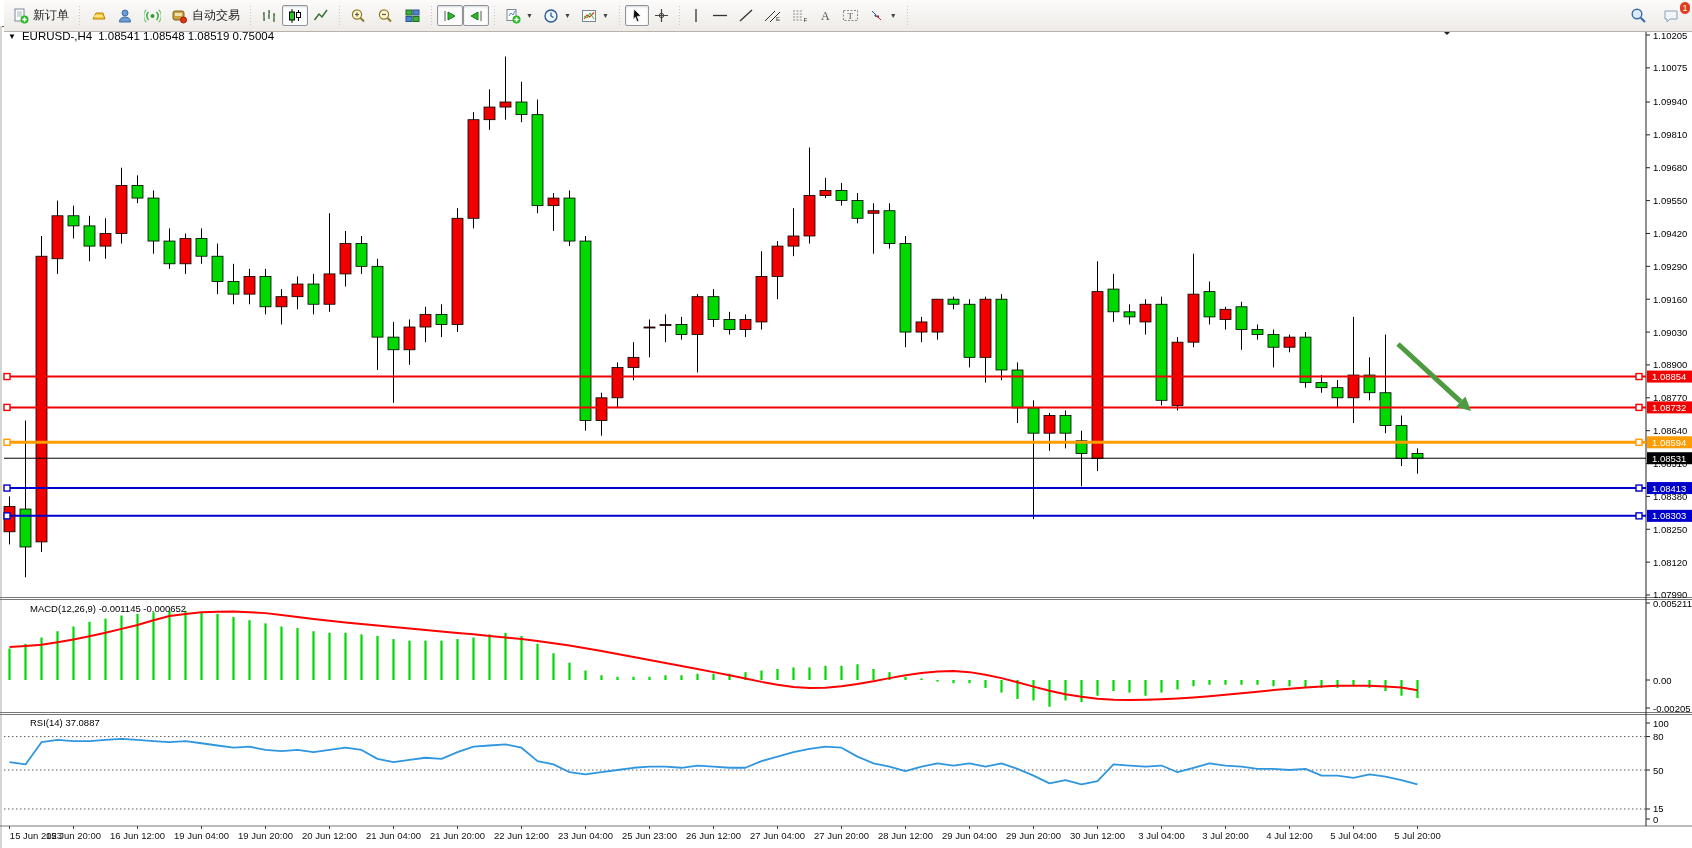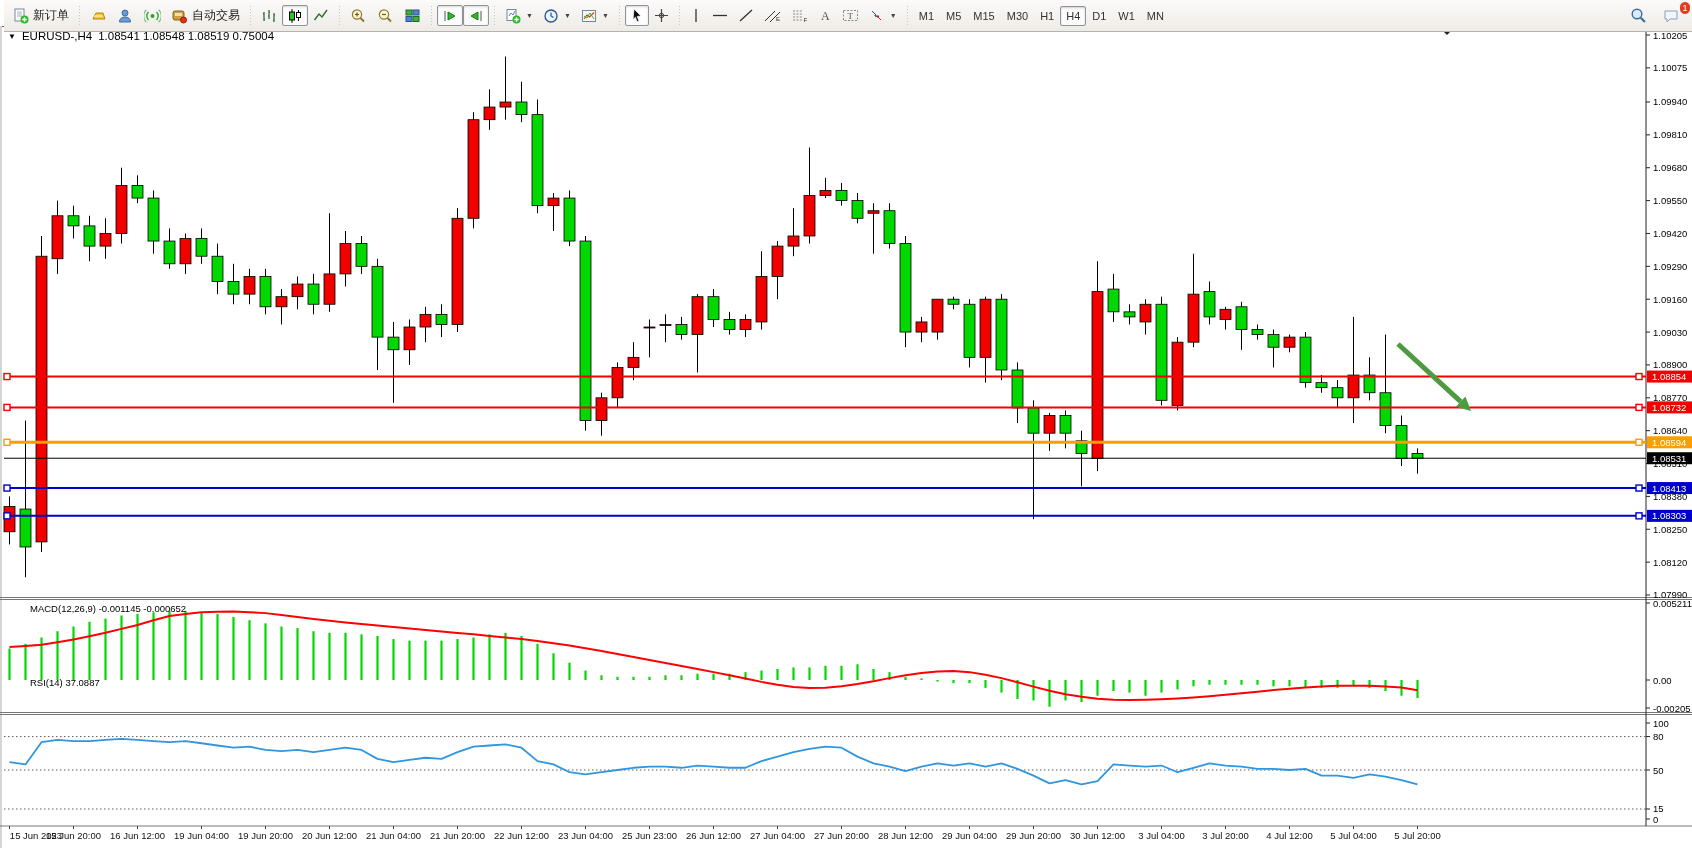--- a/index.html
+++ b/index.html
@@ -237,31 +237,20 @@
       </div>
       <div class="tb-btn">
         <svg width="16" height="15" viewBox="0 0 16 15">
           <path d="M3 3l4 4M7 7l-1.2.4L7.2 9z" stroke="#2a548f" fill="#2a548f"></path>
           <path d="M12 12L8 8M8 8l.4 1.2L10 8z" stroke="#b23" fill="#b23"></path>
         </svg>
         <span class="caret">▼</span>
       </div>
     </div>
     <div class="tb-sep"></div>
-    <div class="tb-group" id="tf-group">
-        <div class="tf-btn">M1</div>
-        <div class="tf-btn">M5</div>
-        <div class="tf-btn">M15</div>
-        <div class="tf-btn">M30</div>
-        <div class="tf-btn">H1</div>
-        <div class="tf-btn pressed">H4</div>
-        <div class="tf-btn">D1</div>
-        <div class="tf-btn">W1</div>
-        <div class="tf-btn">MN</div>
-      </div>
     <div id="tb-right">
       <div class="tb-btn">
         <svg width="17" height="17" viewBox="0 0 17 17">
           <circle cx="7" cy="7" r="4.8" fill="#dceafc" stroke="#3a6ea5" stroke-width="1.4"></circle>
           <line x1="10.7" y1="10.7" x2="15" y2="15" stroke="#3a6ea5" stroke-width="2.2"></line>
         </svg>
       </div>
       <div class="tb-btn" style="position:relative">
         <svg width="18" height="16" viewBox="0 0 18 16">
           <path d="M2 3h12v8H7l-3 3v-3H2z" fill="#f2f6fa" stroke="#8aa0b5"></path>
@@ -275,21 +264,21 @@
     <div class="frame-top"></div>
     <div class="frame-left"></div>
     <div id="chart-title">
       <span class="dd">▼</span>
       <span>EURUSD-,H4</span>
       <span>1.08541 1.08548 1.08519 0.75004</span>
     </div>
     <div class="ind-label" style="top:577px">
       <span>MACD(12,26,9)</span>&nbsp;<span>-0.001145 -0.000652</span>
     </div>
-    <div class="ind-label" style="top:651px">
+    <div class="ind-label" style="top:691px">
       <span>RSI(14)</span>&nbsp;<span>37.0887</span>
     </div>
     <svg id="chart-svg" width="1692" height="822">
         <line x1="0" y1="571.5" x2="1692" y2="571.5" stroke="#787878"></line>
         <line x1="0" y1="573.5" x2="1692" y2="573.5" stroke="#787878"></line>
         <line x1="0" y1="686.5" x2="1692" y2="686.5" stroke="#787878"></line>
         <line x1="0" y1="688.5" x2="1692" y2="688.5" stroke="#787878"></line>
         <line x1="0" y1="800" x2="1692" y2="800" stroke="#787878"></line>
         <line x1="1646" y1="2" x2="1646" y2="800" stroke="#222"></line>
         <line x1="1646" y1="9" x2="1650" y2="9" stroke="#222"></line>

